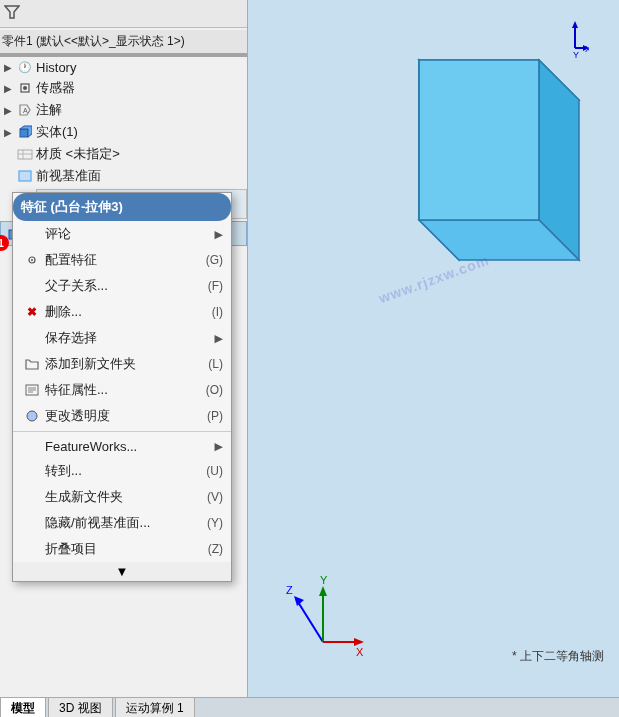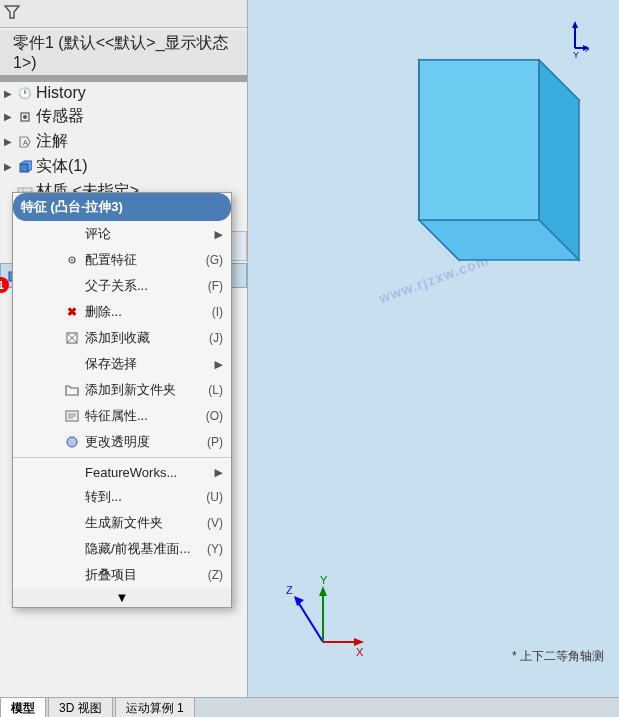--- a/index.html
+++ b/index.html
@@ -64,21 +64,21 @@
     .tree-item .icon {
       width: 18px;
       height: 16px;
       display: inline-flex;
       align-items: center;
       justify-content: center;
       margin-right: 2px;
       font-size: 11px;
     }
     .tree-item .label {
-      font-size: 16px;
+      font-size: 13px;
     }
 
     
     .mini-toolbar {
       display: flex;
       align-items: center;
       padding: 3px 8px;
       background: #e0e8f0;
       border: 1px solid #bbb;
       gap: 3px;
@@ -160,21 +160,20 @@
       font-weight: bold;
       border-radius: 13px;
     }
     .ctx-item {
       display: flex;
       align-items: center;
       padding: 4px 8px 4px 10px;
       cursor: pointer;
       color: #222;
       position: relative;
-      margin-left: 40px;
     }
     .ctx-item .ctx-icon {
       width: 18px;
       height: 16px;
       display: inline-flex;
       align-items: center;
       justify-content: center;
       margin-right: 4px;
       font-size: 12px;
     }
@@ -258,25 +257,25 @@
       font-weight: bold;
     }
 
     .filter-icon {
       font-size: 14px;
       color: #555;
       cursor: pointer;
     }
 
     .title-row {
-      font-size: 16px;
+      font-size: 12px;
       color: #222;
-      padding: 3px 13px;
+      padding: 3px 2px;
       background: #e4e4e4;
-      border-bottom: 7px solid #a3a3a3;
+      border-bottom: 4px solid #a3a3a3;
     }
   </style>
 </head>
 <body>
 
 <div class="main-container">
 
   <div class="left-panel">
 
     <div class="top-toolbar">
@@ -425,31 +424,20 @@
       </div>
 
       <div class="ctx-item">
         <span class="ctx-icon">
           <span class="red-x">✖</span>
         </span>
         <span class="ctx-label">删除...</span>
         <span class="ctx-key">(I)</span>
       </div>
 
-      <div class="ctx-item">
-        <span class="ctx-icon">
-          <svg width="14" height="14" viewBox="0 0 14 14">
-            <rect x="2" y="2" width="10" height="10" fill="none" stroke="#666" stroke-width="1"></rect>
-            <line x1="2" y1="2" x2="12" y2="12" stroke="#666" stroke-width="0.8"></line>
-            <line x1="12" y1="2" x2="2" y2="12" stroke="#666" stroke-width="0.8"></line>
-          </svg>
-        </span>
-        <span class="ctx-label">添加到收藏</span>
-        <span class="ctx-key">(J)</span>
-      </div>
 
       <div class="ctx-item">
         <span class="ctx-icon"></span>
         <span class="ctx-label">保存选择</span>
         <span class="ctx-arrow">▶</span>
       </div>
 
       <div class="ctx-item">
         <span class="ctx-icon">
           <svg width="14" height="14" viewBox="0 0 14 14">

